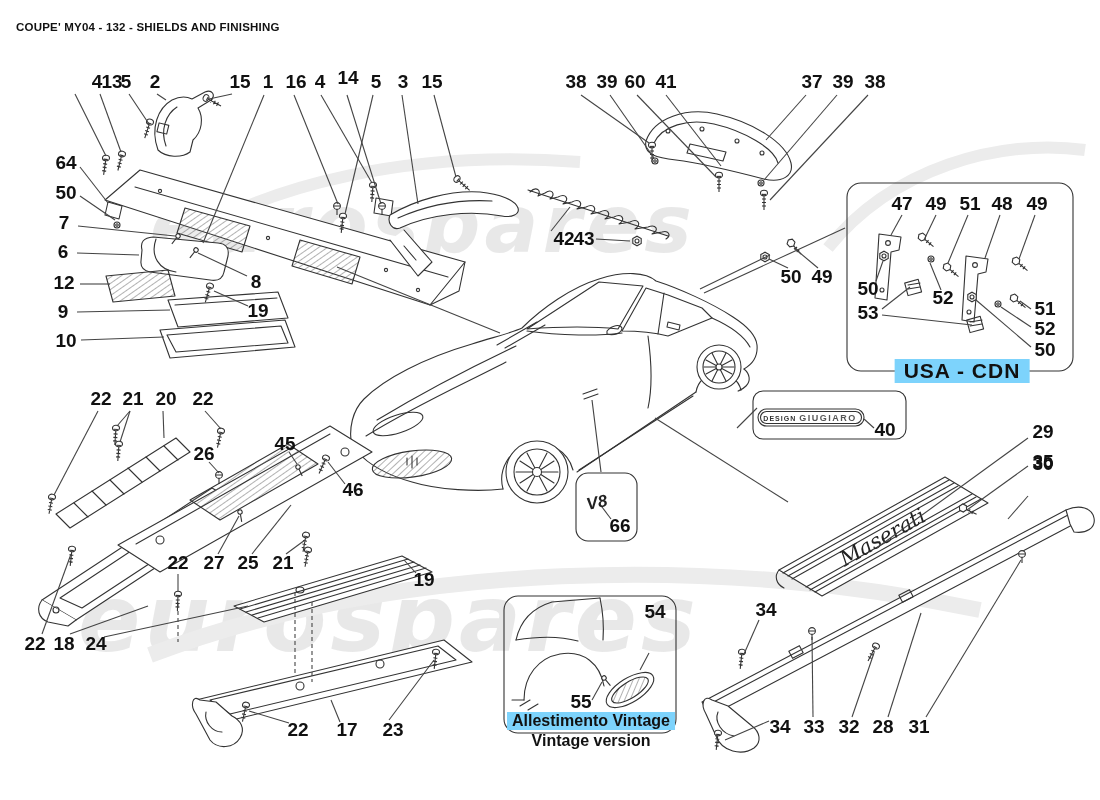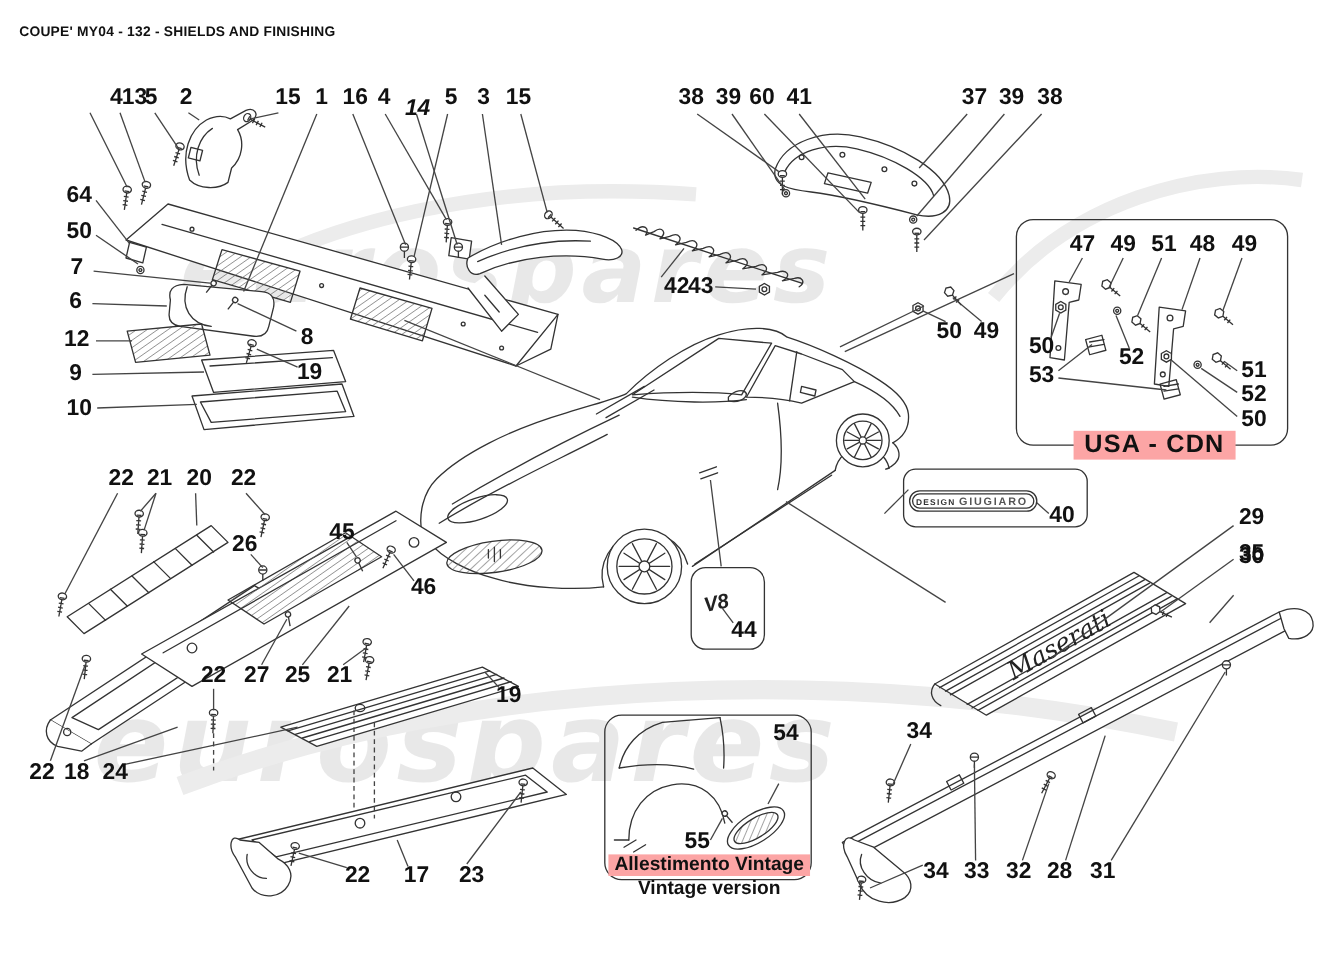--- a/index.html
+++ b/index.html
@@ -8,21 +8,21 @@
   .watermark{position:absolute;font-family:"DejaVu Sans",sans-serif;
              font-style:italic;font-weight:bold;color:#9a9a9a;opacity:.22;
              letter-spacing:4px;white-space:nowrap;pointer-events:none;}
   #wm-top{left:150px;top:178px;font-size:80px;}
   #wm-bottom{left:78px;top:566px;font-size:92px;}
   #diagram-svg{position:absolute;left:0;top:0;}
   #labels{position:absolute;left:0;top:0;width:1100px;height:800px;}
   .callout{position:absolute;transform:translate(-50%,-50%);
            font-weight:bold;font-size:19px;color:#111;white-space:nowrap;}
   .cap{position:absolute;transform:translate(-50%,-50%);font-weight:bold;
-       color:#111;background:#fca5a5;white-space:nowrap;}
+       color:#111;background:#7dd3fc;white-space:nowrap;}
   #title{position:absolute;left:16px;top:21px;font-weight:bold;font-size:11.5px;
          letter-spacing:.2px;color:#111;}
   #usa-caption{left:962px;top:371px;font-size:21px;padding:0 9px;letter-spacing:1px;}
   #vintage-caption-1{left:591px;top:721px;font-size:16px;padding:0 5px;}
   #vintage-caption-2{left:591px;top:741px;font-size:16px;background:transparent;}
   #v8-logo{position:absolute;left:597px;top:503px;transform:translate(-50%,-50%) rotate(-12deg);
            font-style:italic;font-weight:bold;font-size:17px;color:#222;}
   #badge-text{position:absolute;left:810px;top:418px;transform:translate(-50%,-50%);
               font-size:7px;font-weight:bold;color:#333;letter-spacing:1px;white-space:nowrap;}
   #badge-text .w2{font-size:9px;color:#555;letter-spacing:1.5px;}
@@ -399,21 +399,21 @@
 
   <div id="labels">
       <div class="callout" style="left: 84px; top: 82px; margin-left: 28px;">13</div>
       <div class="callout" style="left: 97px; top: 82px;">4</div>
       <div class="callout" style="left: 126px; top: 82px;">5</div>
       <div class="callout" style="left: 155px; top: 82px;">2</div>
       <div class="callout" style="left: 240px; top: 82px;">15</div>
       <div class="callout" style="left: 268px; top: 82px;">1</div>
       <div class="callout" style="left: 296px; top: 82px;">16</div>
       <div class="callout" style="left: 320px; top: 82px;">4</div>
-      <div class="callout" style="left: 348px; top: 91px; font-style: italic;">14</div>
+      <div class="callout" style="left: 348px; top: 78px;">14</div>
       <div class="callout" style="left: 376px; top: 82px;">5</div>
       <div class="callout" style="left: 403px; top: 82px;">3</div>
       <div class="callout" style="left: 432px; top: 82px;">15</div>
       <div class="callout" style="left: 576px; top: 82px;">38</div>
       <div class="callout" style="left: 607px; top: 82px;">39</div>
       <div class="callout" style="left: 635px; top: 82px;">60</div>
       <div class="callout" style="left: 666px; top: 82px;">41</div>
       <div class="callout" style="left: 812px; top: 82px; text-align: center;">37</div>
       <div class="callout" style="left: 843px; top: 82px;">39</div>
       <div class="callout" style="left: 875px; top: 82px;">38</div>
@@ -462,21 +462,21 @@
       <div class="callout" style="left: 96px; top: 644px;">24</div>
       <div class="callout" style="left: 298px; top: 730px;">22</div>
       <div class="callout" style="left: 347px; top: 730px;">17</div>
       <div class="callout" style="left: 393px; top: 730px;">23</div>
       <div class="callout" style="left: 766px; top: 610px;">34</div>
       <div class="callout" style="left: 780px; top: 727px;">34</div>
       <div class="callout" style="left: 814px; top: 727px;">33</div>
       <div class="callout" style="left: 849px; top: 727px;">32</div>
       <div class="callout" style="left: 883px; top: 727px;">28</div>
       <div class="callout" style="left: 919px; top: 727px;">31</div>
-      <div class="callout" style="left: 620px; top: 526px;">44</div>
+      <div class="callout" style="left: 620px; top: 526px;">66</div>
       <div class="callout" style="left: 655px; top: 612px;">54</div>
       <div class="callout" style="left: 581px; top: 702px;">55</div>
     </div>
 
   <div id="title">COUPE' MY04 - 132 - SHIELDS AND FINISHING</div>
   <div id="usa-caption" class="cap">USA - CDN</div>
   <div id="vintage-caption-1" class="cap">Allestimento Vintage</div>
   <div id="vintage-caption-2" class="cap">Vintage version</div>
   <div id="v8-logo">V8</div>
   <div id="badge-text">

